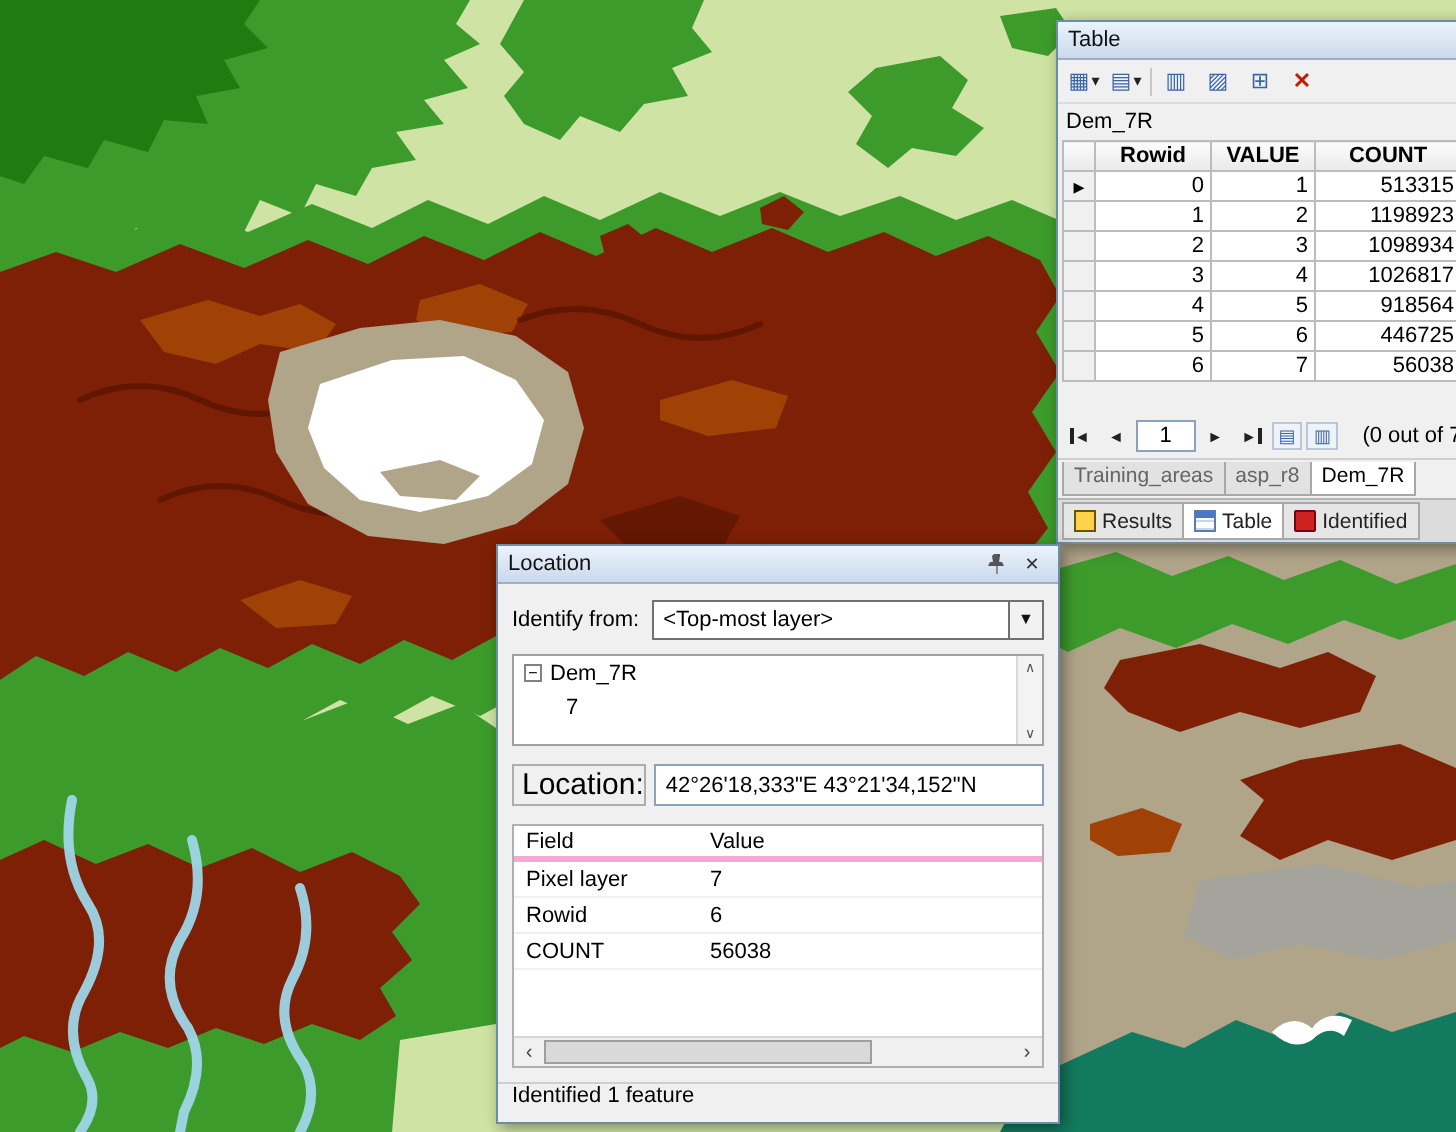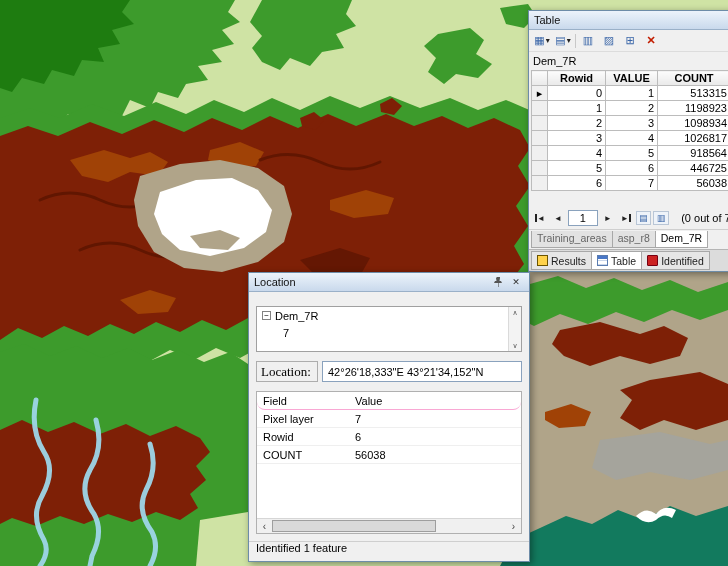--- a/index.html
+++ b/index.html
@@ -81,29 +81,29 @@
   .treerow { display: flex; align-items: center; gap: 4px; height: 17px; padding-left: 5px; font-size: 11px; }
   .treerow.child { padding-left: 26px; }
   .expander { width: 9px; height: 9px; border: 1px solid #828282; background: #fff;
               display: flex; align-items: center; justify-content: center; font-size: 8px; line-height: 7px; }
   .vscroll { position: absolute; right: 0; top: 0; bottom: 0; width: 13px; background: #f3f3f3;
              border-left: 1px solid #dadada; display: flex; flex-direction: column;
              justify-content: space-between; align-items: center; font-size: 7px; color: #555; }
   .vsbtn { height: 11px; display: flex; align-items: center; justify-content: center; width: 100%; }
   .locrow { flex: 0 0 21px; margin-top: 9px; display: flex; align-items: stretch; gap: 4px; }
   .locbadge { flex: 0 0 62px; border: 1px solid #adadad; background: #f0f0f0;
-              display: flex; align-items: center; padding-left: 4px; font-size: 13px; font-family: Liberation Serif, serif; }
+              display: flex; align-items: center; padding-left: 4px; font-size: 15px; }
   .locinput { flex: 1 1 auto; border: 1px solid #8aa2bd; background: #fff; display: flex;
               align-items: center; padding: 0 5px; font-size: 11px; white-space: nowrap; overflow: hidden; }
   .fieldsbox { flex: 1 1 auto; margin-top: 9px; border: 1px solid #b0b0b0; background: #fff;
                display: flex; flex-direction: column; overflow: hidden; }
   .fgrid { flex: 1 1 auto; overflow: hidden; }
   .frow { display: grid; grid-template-columns: 92px 1fr; height: 18px; align-items: center;
           padding-left: 6px; font-size: 11px; border-bottom: 1px solid #efefef; }
-  .frow.fhead { border-bottom: 1px solid #f9a8d4; border-radius: 8px; }
+  .frow.fhead { border-bottom: 3px solid #f9a8d4; }
   .hscroll { flex: 0 0 15px; border-top: 1px solid #d6d6d6; background: #f0f0f0;
              display: flex; align-items: stretch; }
   .hsbtn { flex: 0 0 15px; display: flex; align-items: center; justify-content: center;
            font-size: 10px; color: #444; }
   .hthumb { flex: 0 0 62%; margin: 1px 0; background: #d9d9d9; border: 1px solid #9e9e9e; }
   .hspacer { flex: 1 1 auto; }
   .statusbar { flex: 0 0 20px; border-top: 1px solid #cfcfcf; background: #f0f0f0;
                display: flex; align-items: flex-start; padding-left: 7px; font-size: 11px; }
 </style>
 </head>
@@ -307,20 +307,27 @@
           <svg class="pin-svg" width="9" height="10" viewBox="0 0 9 10">
               <path d="M3,0 h3 v1 l-0.5,3 h1.5 l1,2 H0 l1,-2 h1.5 l-0.5,-3 z M4.2,6 h0.6 v4 h-0.6 z" fill="#555"></path>
             </svg>
         </button>
         <button class="tb-btn">
             <span>✕</span>
           </button>
       </div>
     </div>
     <div class="id-body">
+      <div class="idrow1">
+        <span class="idlabel">Identify from:</span>
+        <div class="combo">
+          <span class="combo-text">&lt;Top-most layer&gt;</span>
+          <span class="combo-arrow">▼</span>
+        </div>
+      </div>
       <div class="treebox">
         <div class="treerow">
           <span class="expander">−</span>
           <span>Dem_7R</span>
         </div>
         <div class="treerow child">
           <span>7</span>
         </div>
         <div class="vscroll">
           <span class="vsbtn">∧</span>

